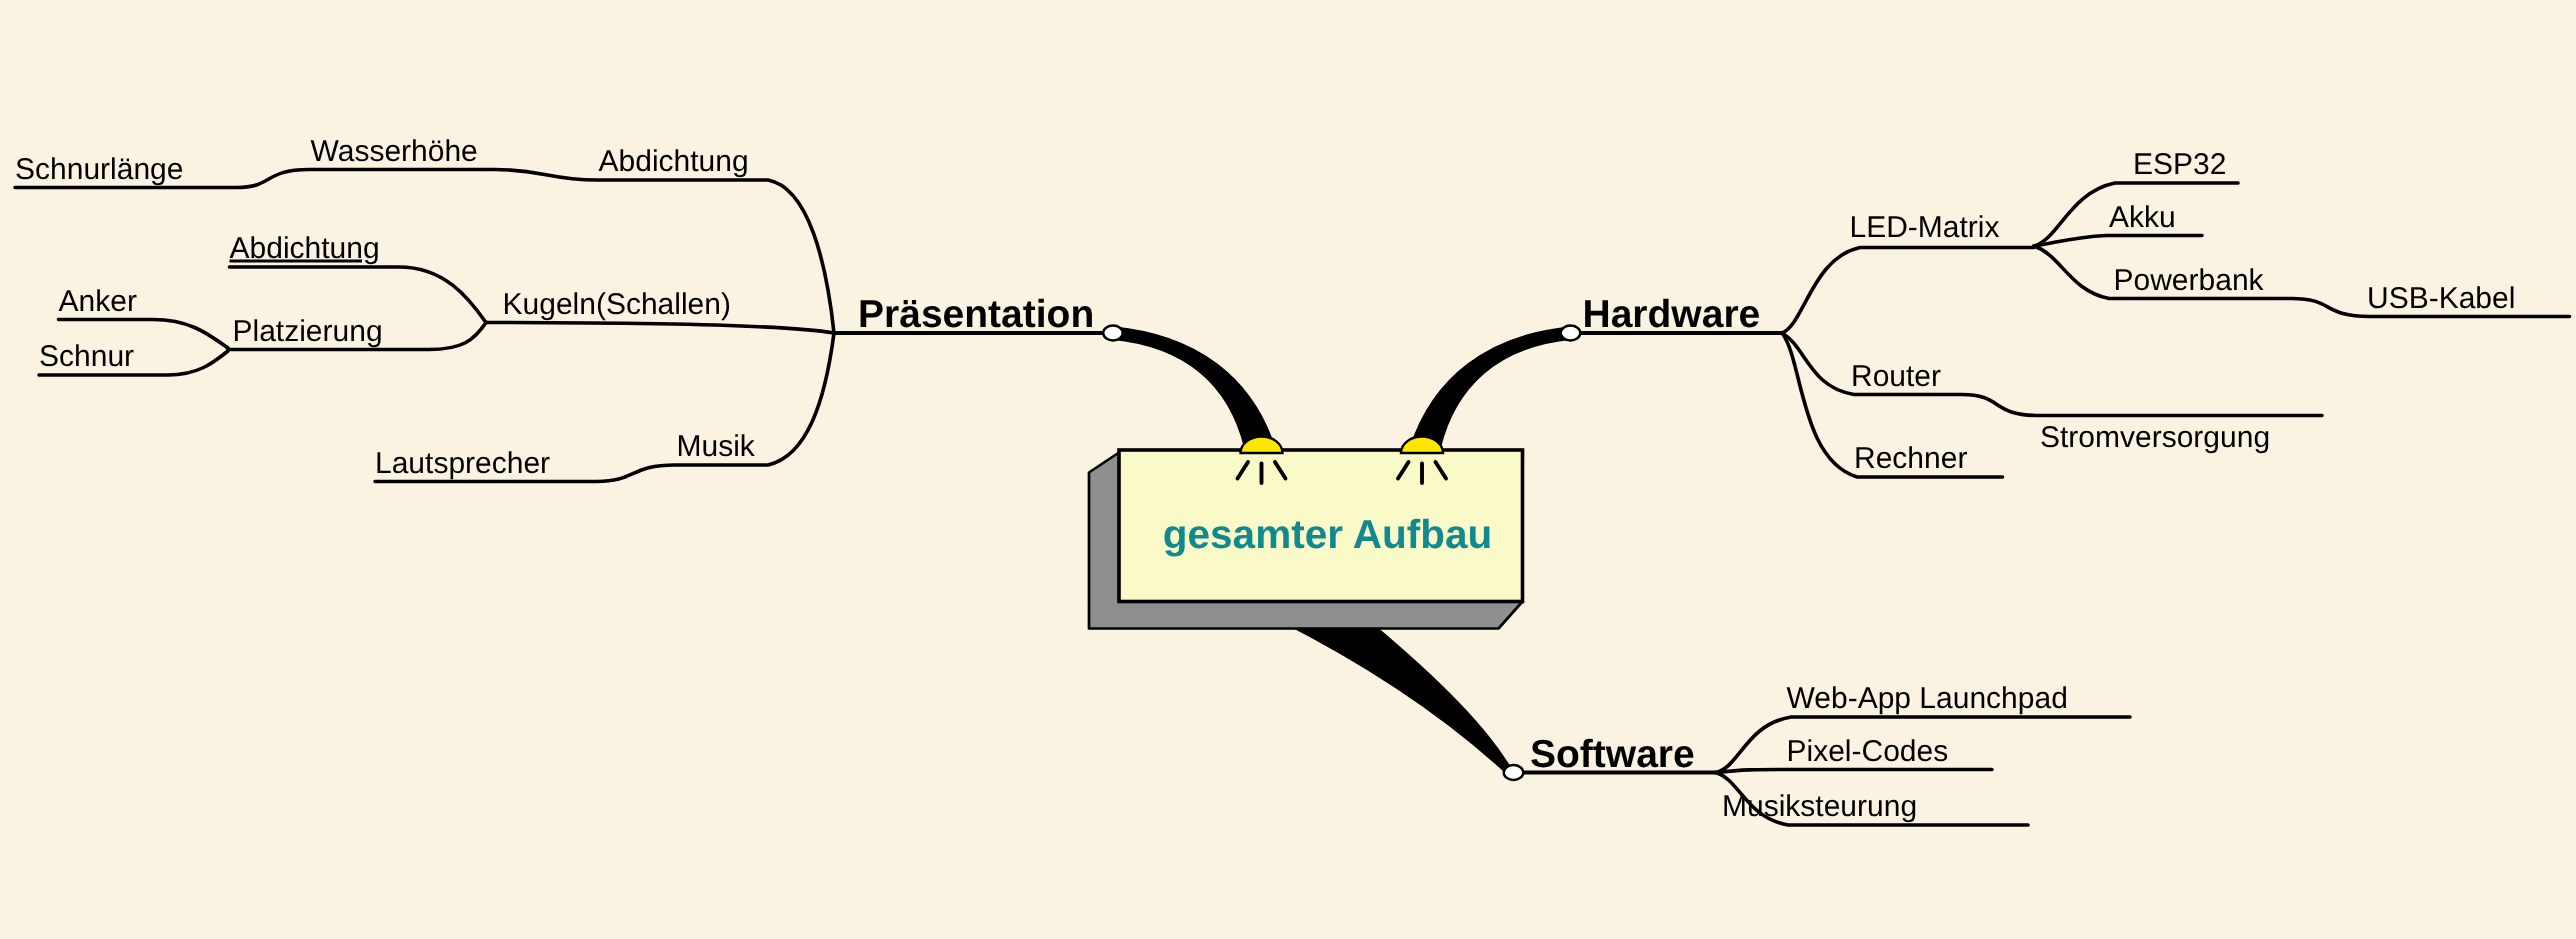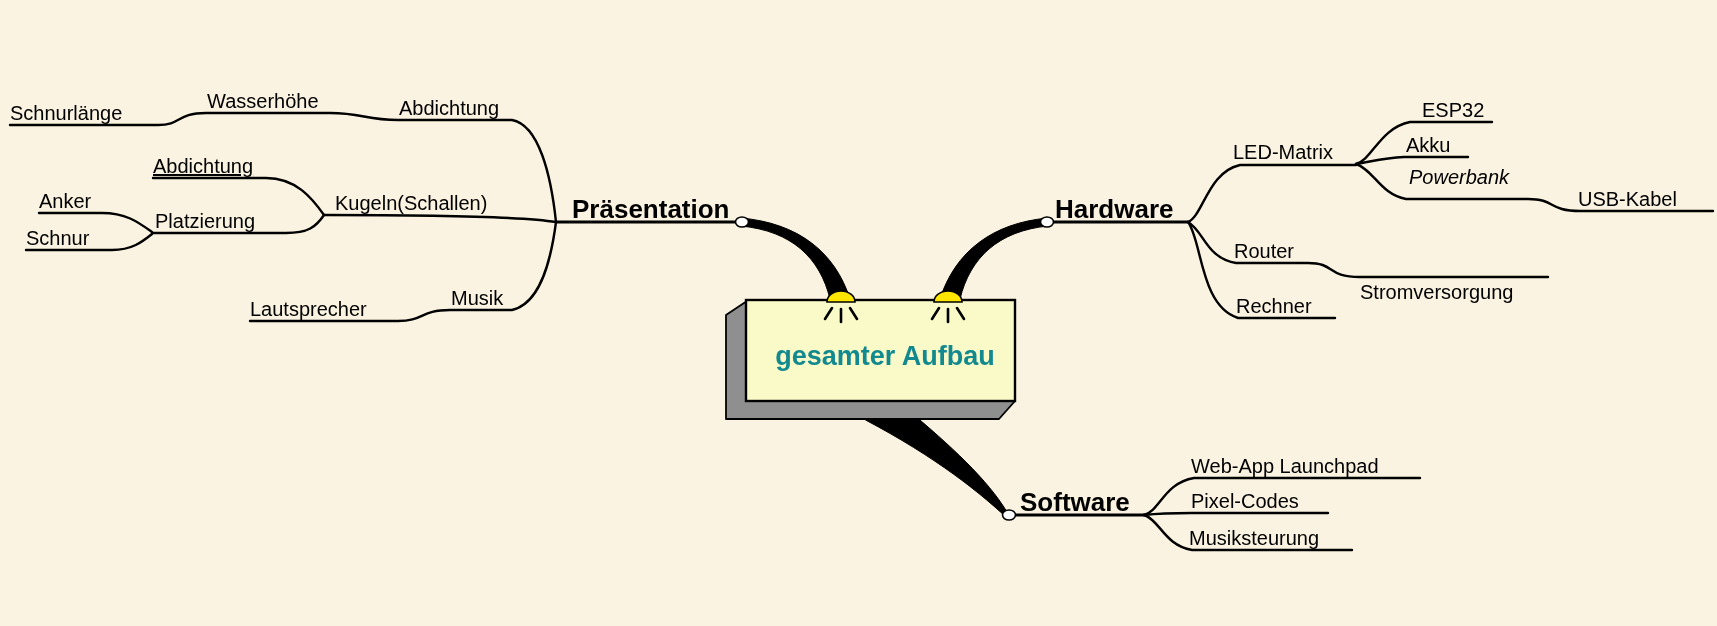--- a/index.html
+++ b/index.html
@@ -94,24 +94,24 @@
   <div class="label" style="left:155px; top:211px;">Platzierung</div>
   <div class="label" style="left:39px;  top:191px;">Anker</div>
   <div class="label" style="left:26px;  top:228px;">Schnur</div>
   <div class="label" style="left:451px; top:288px;">Musik</div>
   <div class="label" style="left:250px; top:299px;">Lautsprecher</div>
 
   <div class="label bold" style="left:1055px; top:198px;">Hardware</div>
   <div class="label" style="left:1233px; top:142px;">LED-Matrix</div>
   <div class="label" style="left:1406px; top:100px;margin-left:16px;">ESP32</div>
   <div class="label" style="left:1406px; top:135px;">Akku</div>
-  <div class="label" style="left:1409px; top:167px;font-style:italic;">Powerbank</div>
+  <div class="label" style="left:1409px; top:177px;">Powerbank</div>
   <div class="label" style="left:1578px; top:189px;">USB-Kabel</div>
   <div class="label" style="left:1234px; top:241px;">Router</div>
   <div class="label" style="left:1360px; top:250px;margin-top:32px;">Stromversorgung</div>
   <div class="label" style="left:1236px; top:296px;">Rechner</div>
 
   <div class="label bold" style="left:1020px; top:491px;">Software</div>
   <div class="label" style="left:1191px; top:456px;">Web-App Launchpad</div>
   <div class="label" style="left:1191px; top:491px;">Pixel-Codes</div>
-  <div class="label" style="left:1189px; top:528px;">Musiksteurung</div>
+  <div class="label" style="left:1148px; top:528px;">Musiksteurung</div>
 
 </div>
 
 </body></html>

